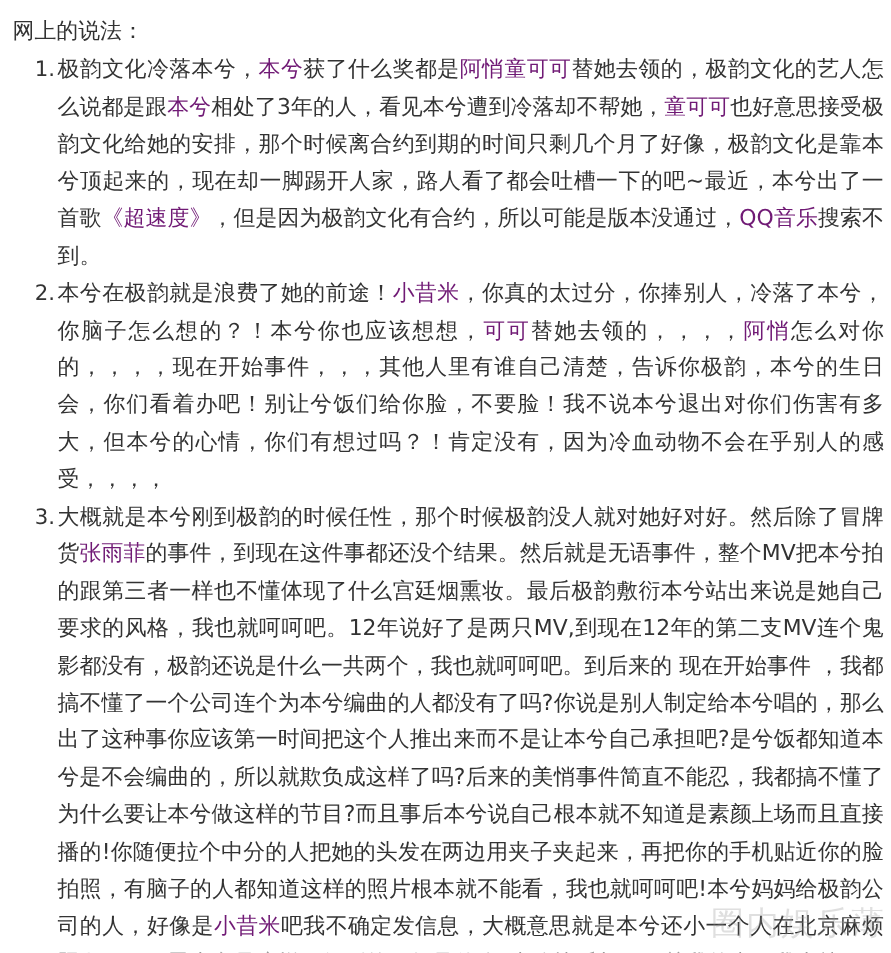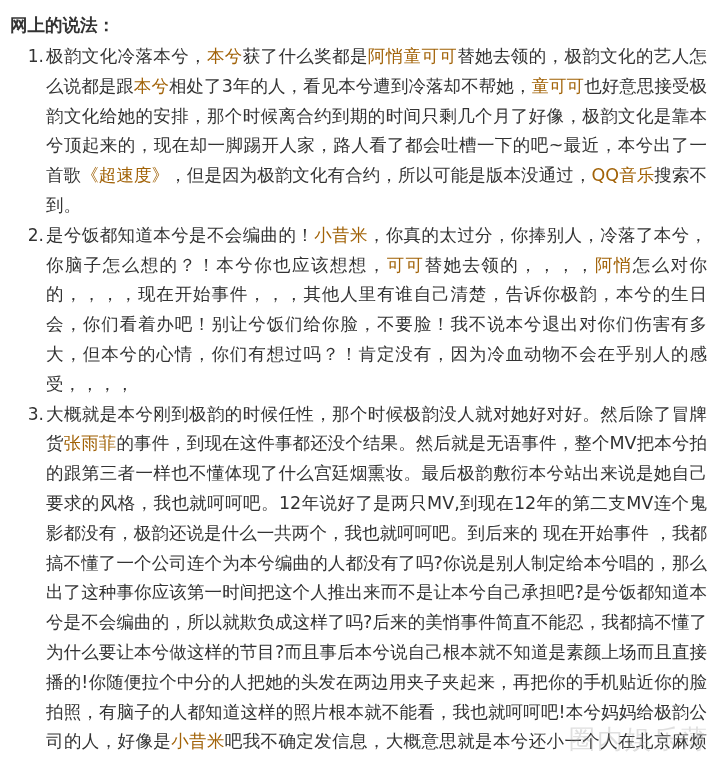--- a/index.html
+++ b/index.html
@@ -22,21 +22,20 @@
     height: 762px;
     box-sizing: border-box;
     padding: 10px 6px 0 6px;
   }
   .intro {
     font-size: 17.5px;
     line-height: 30px;
     color: #333333;
     letter-spacing: 0px;
     margin: 0 0 2px 4px;
-    font-weight: bold;
   }
   ol.claims {
     margin: 0;
     padding: 0 0 0 0;
     list-style: none;
     counter-reset: claim;
   }
   ol.claims > li {
     counter-increment: claim;
     position: relative;
@@ -53,21 +52,21 @@
     position: absolute;
     left: 16px;
     top: 0;
     width: 22px;
     text-align: right;
     color: #333333;
     font-size: 17px;
     font-family: "DejaVu Sans", "Liberation Sans", sans-serif;
   }
   .lk {
-    color: #a16207;
+    color: #701a75;
   }
   .watermark {
     position: absolute;
     right: 4px;
     bottom: 8px;
     font-size: 26px;
     line-height: 30px;
     color: rgba(150,150,150,0.30);
     letter-spacing: 2px;
     font-family: "DejaVu Sans", "Liberation Sans", sans-serif;
@@ -78,19 +77,19 @@
 </style>
 </head>
 <body>
 
 <div class="page">
 
   <p class="intro">网上的说法：</p>
 
   <ol class="claims">
     <li><span><span>极韵文化冷落本兮，</span><span class="lk">本兮</span><span>获了什么奖都是</span><span class="lk">阿悄童可可</span><span>替她去领的，极韵文化的艺人怎么说都是跟</span><span class="lk">本兮</span><span>相处了3年的人，看见本兮遭到冷落却不帮她，</span><span class="lk">童可可</span><span>也好意思接受极韵文化给她的安排，那个时候离合约到期的时间只剩几个月了好像，极韵文化是靠本兮顶起来的，现在却一脚踢开人家，路人看了都会吐槽一下的吧~最近，本兮出了一首歌</span><span class="lk">《超速度》</span><span>，但是因为极韵文化有合约，所以可能是版本没通过，</span><span class="lk">QQ音乐</span><span>搜索不到。</span></span></li>
-    <li><span><span>是兮饭都知道本兮是不会编曲的！</span><span class="lk">小昔米</span><span>，你真的太过分，你捧别人，冷落了本兮，你脑子怎么想的？！本兮你也应该想想，</span><span class="lk">可可</span><span>替她去领的，，，，</span><span class="lk">阿悄</span><span>怎么对你的，，，，现在开始事件，，，其他人里有谁自己清楚，告诉你极韵，本兮的生日会，你们看着办吧！别让兮饭们给你脸，不要脸！我不说本兮退出对你们伤害有多大，但本兮的心情，你们有想过吗？！肯定没有，因为冷血动物不会在乎别人的感受，，，，</span></span></li>
+    <li><span><span>本兮在极韵就是浪费了她的前途！</span><span class="lk">小昔米</span><span>，你真的太过分，你捧别人，冷落了本兮，你脑子怎么想的？！本兮你也应该想想，</span><span class="lk">可可</span><span>替她去领的，，，，</span><span class="lk">阿悄</span><span>怎么对你的，，，，现在开始事件，，，其他人里有谁自己清楚，告诉你极韵，本兮的生日会，你们看着办吧！别让兮饭们给你脸，不要脸！我不说本兮退出对你们伤害有多大，但本兮的心情，你们有想过吗？！肯定没有，因为冷血动物不会在乎别人的感受，，，，</span></span></li>
     <li><span><span>大概就是本兮刚到极韵的时候任性，那个时候极韵没人就对她好对好。然后除了冒牌货</span><span class="lk">张雨菲</span><span>的事件，到现在这件事都还没个结果。然后就是无语事件，整个MV把本兮拍的跟第三者一样也不懂体现了什么宫廷烟熏妆。最后极韵敷衍本兮站出来说是她自己要求的风格，我也就呵呵吧。12年说好了是两只MV,到现在12年的第二支MV连个鬼影都没有，极韵还说是什么一共两个，我也就呵呵吧。到后来的 现在开始事件 ，我都搞不懂了一个公司连个为本兮编曲的人都没有了吗?你说是别人制定给本兮唱的，那么出了这种事你应该第一时间把这个人推出来而不是让本兮自己承担吧?是兮饭都知道本兮是不会编曲的，所以就欺负成这样了吗?后来的美悄事件简直不能忍，我都搞不懂了为什么要让本兮做这样的节目?而且事后本兮说自己根本就不知道是素颜上场而且直接播的!你随便拉个中分的人把她的头发在两边用夹子夹起来，再把你的手机贴近你的脸拍照，有脑子的人都知道这样的照片根本就不能看，我也就呵呵吧!本兮妈妈给极韵公司的人，好像是</span><span class="lk">小昔米</span><span>吧我不确定发信息，大概意思就是本兮还小一个人在北京麻烦照顾一下，恩大意是这样，得到的回复是什么?本兮快乐与否不关我的事。我也就呵呵吧!去年的生日会，极韵竟然要在KTV里办，本兮妈妈就告诉本兮这是要出事的节奏，要不是公司里一位杨总的坚持，根本就没有去年的生日会，我也就呵呵吧!本兮主演的微电影获奖了，让</span></span></li>
   </ol>
 
   <div class="watermark">圈内娱乐薄</div>
 
 </div>
 
 </body></html>

